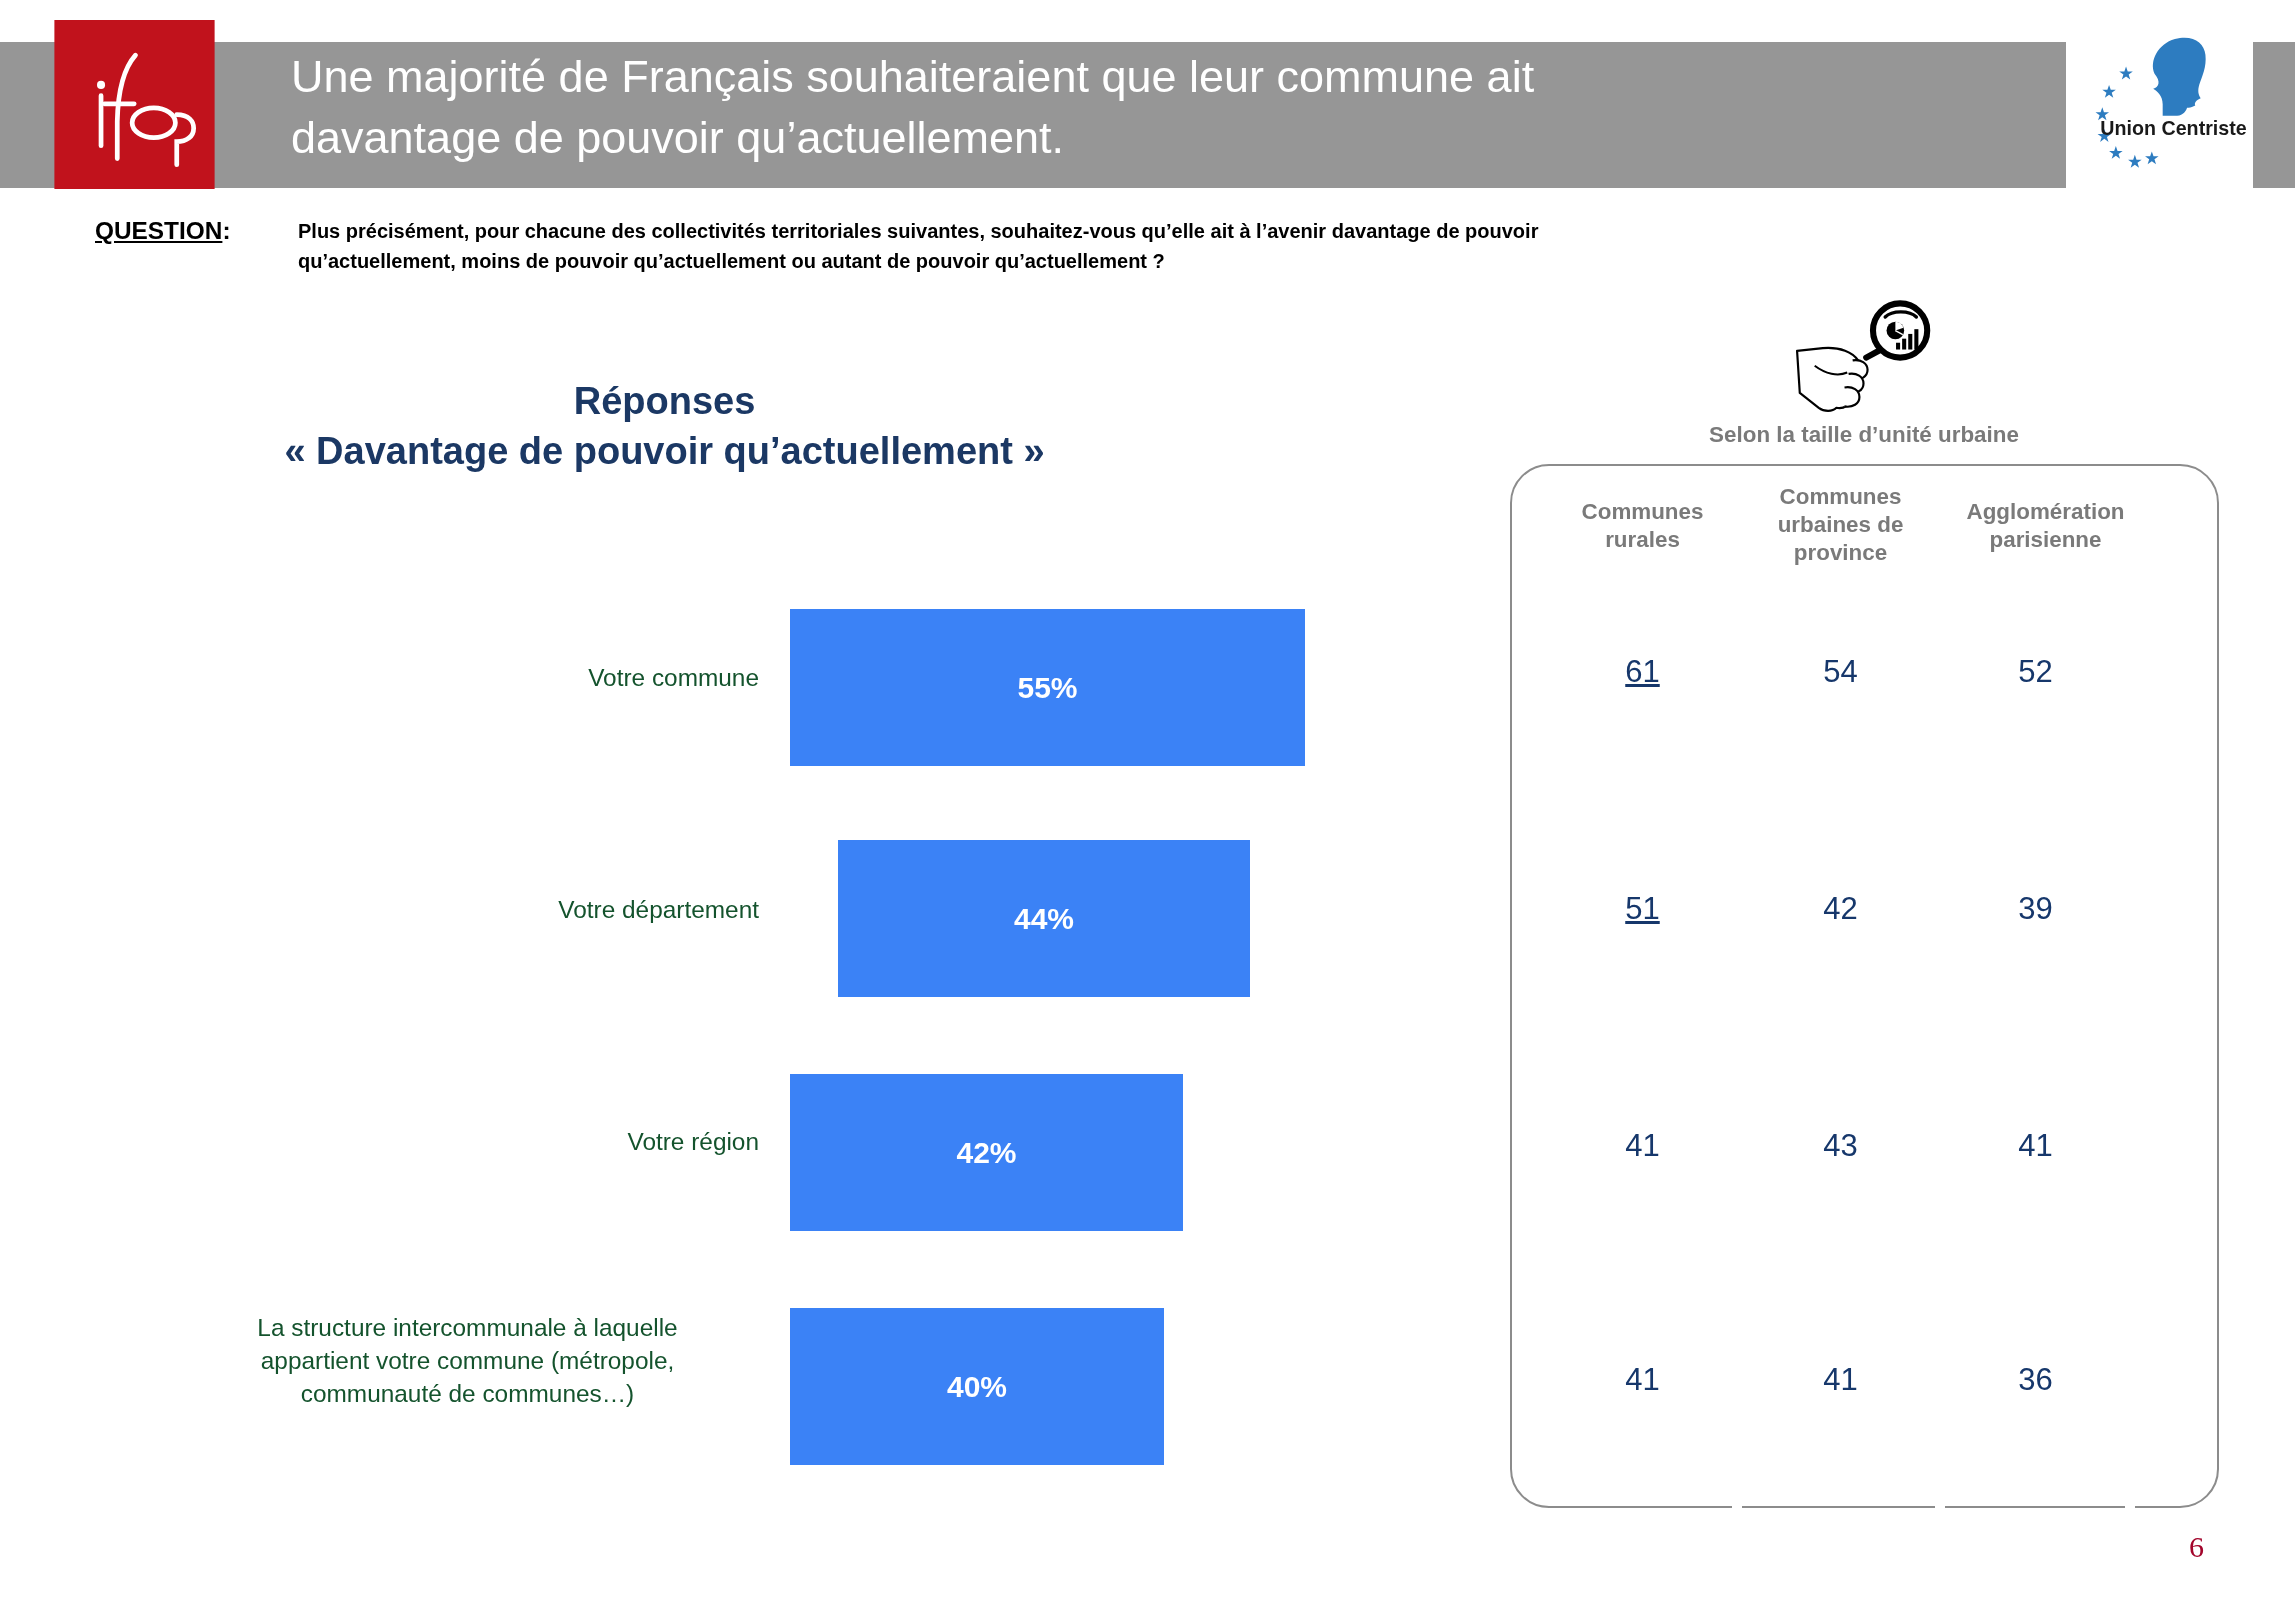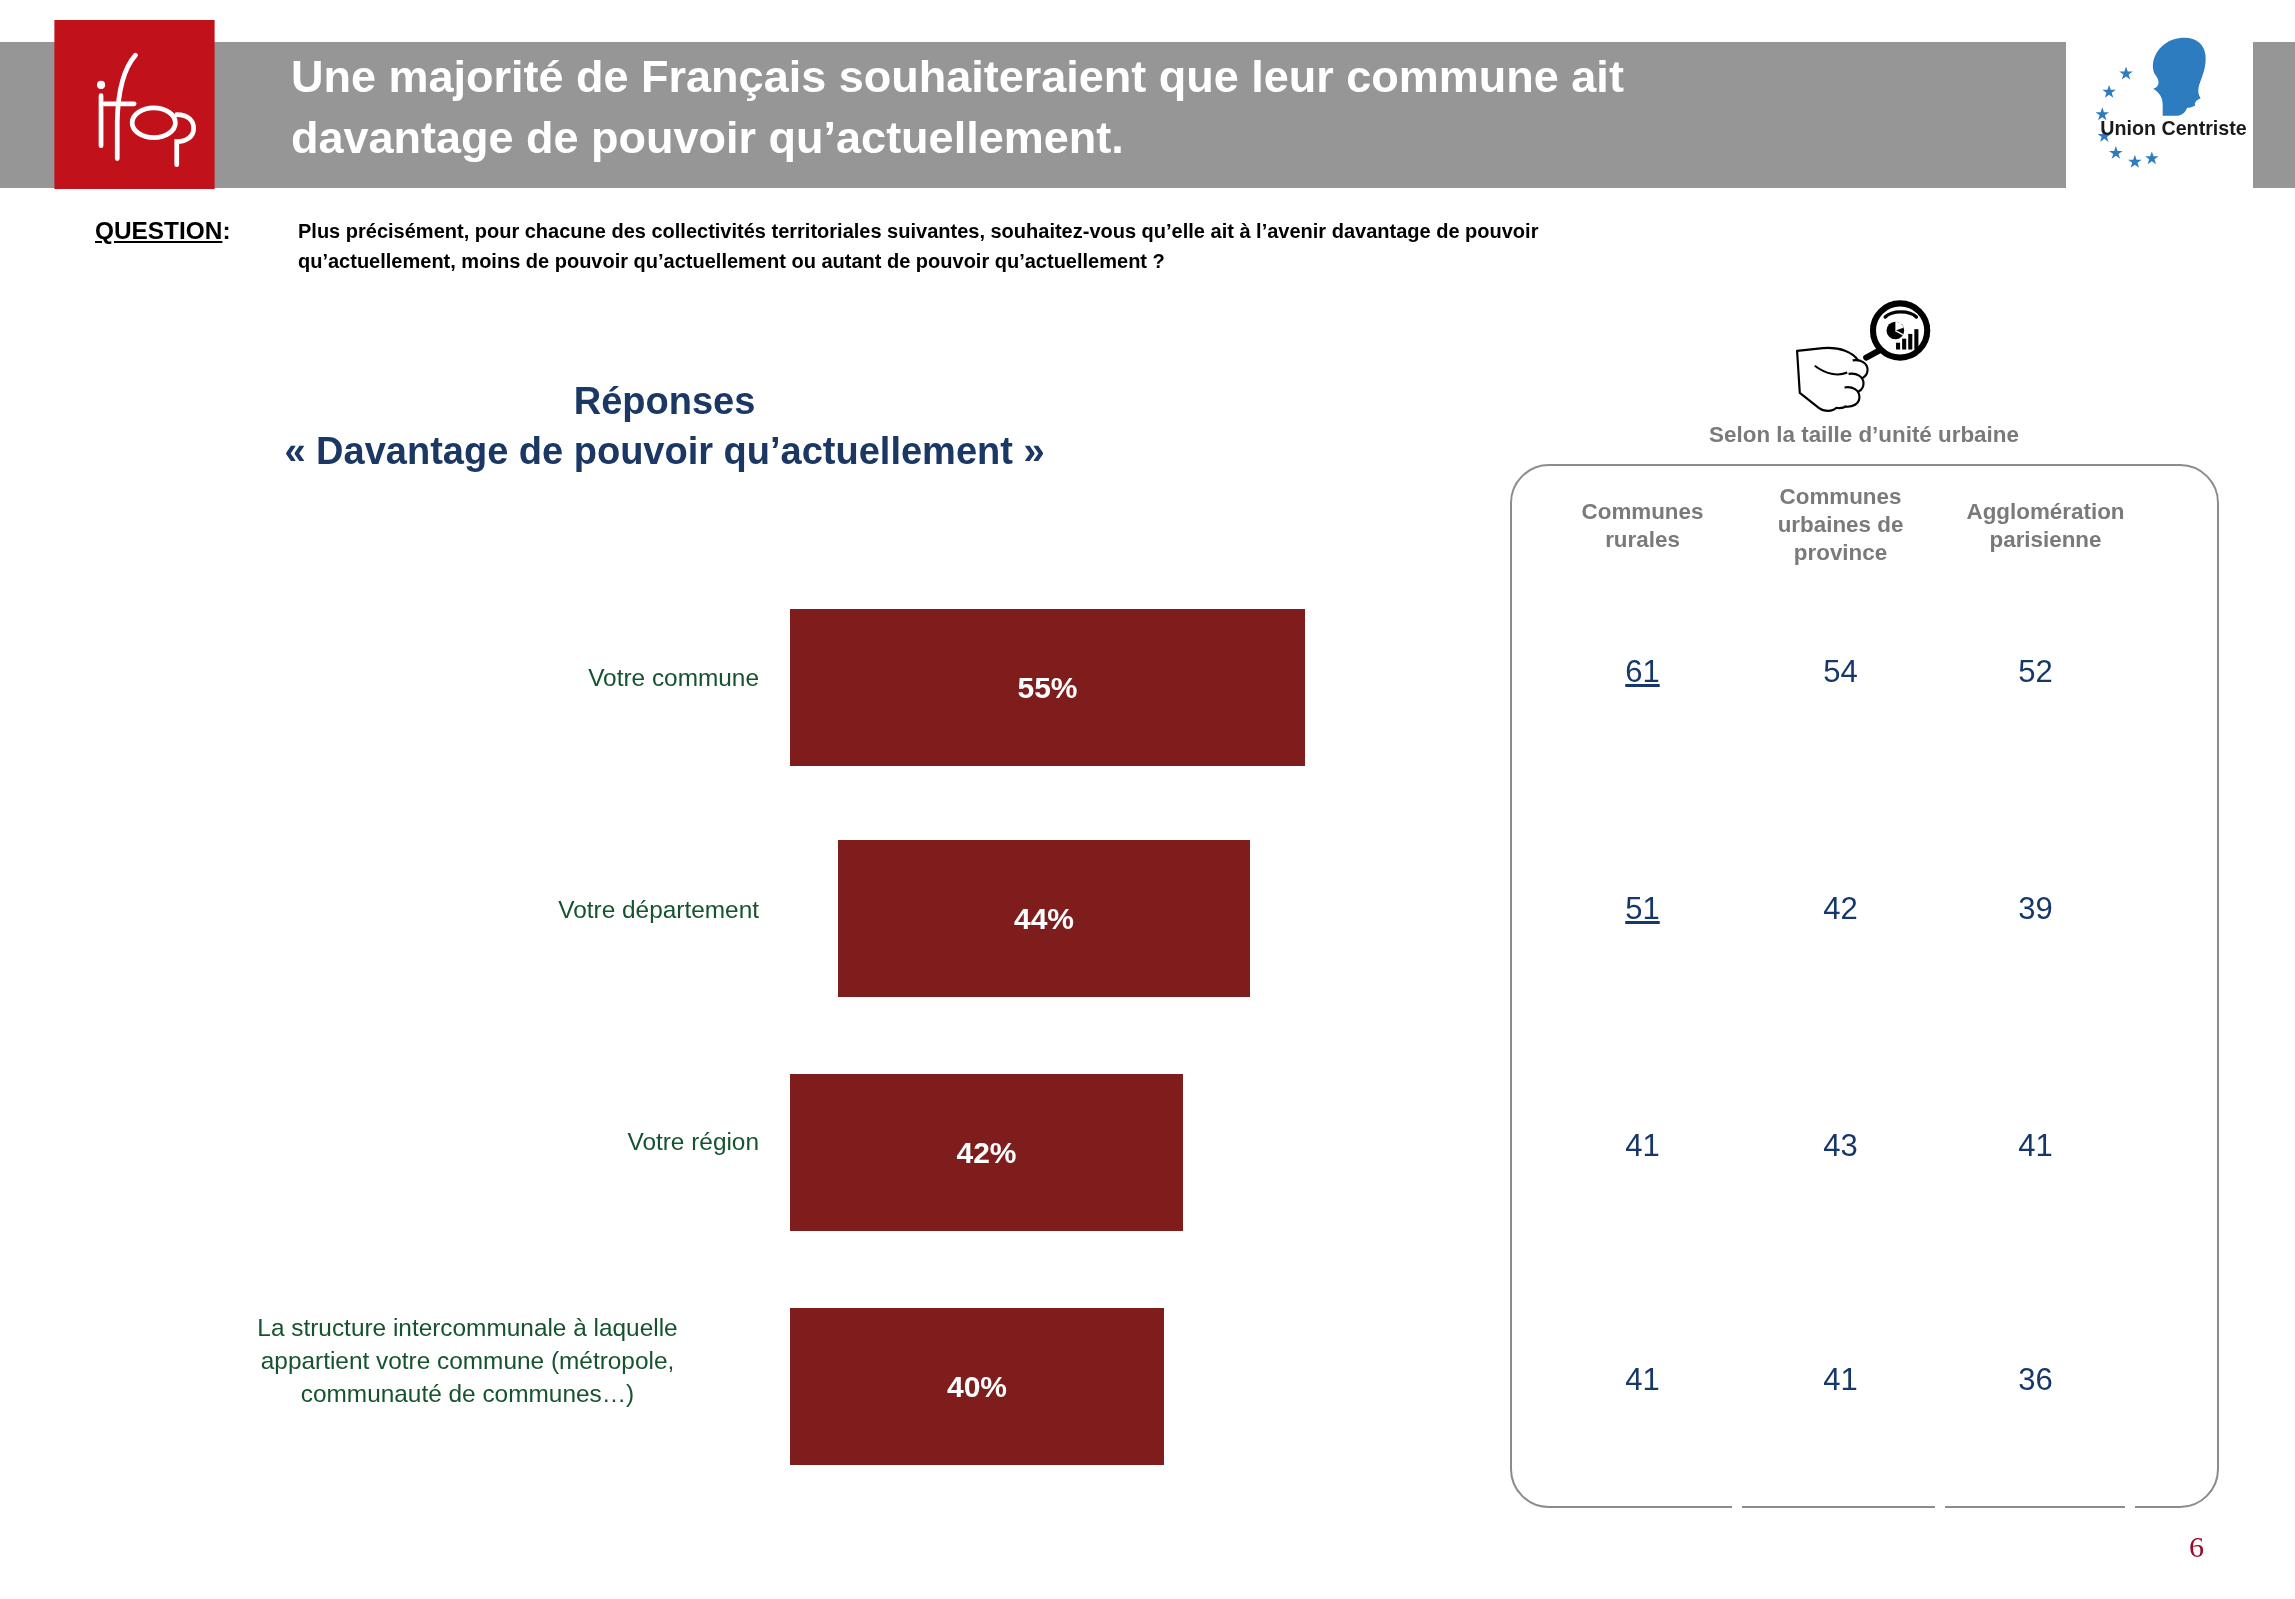--- a/index.html
+++ b/index.html
@@ -42,21 +42,21 @@
     width: 161px;
     height: 169px;
   }
   .header-title {
     position: absolute;
     left: 291px;
     top: 46px;
     width: 1694px;
     color: #ffffff;
     font-size: 45px;
-    font-weight: bold;
+    font-weight: normal;
     line-height: 1.36;
     text-align: justify;
     font-family: "Liberation Sans", sans-serif;
   }
   .header-title .l2 { text-align: left; }
 
   .uc-logo {
     position: absolute;
     left: 2073px;
     top: 13.6px;
@@ -111,21 +111,21 @@
   .bar-row { position: absolute; }
   .bar-label {
     position: absolute;
     text-align: right;
     font-size: 24.4px;
     color: #14532d;
     line-height: 1.36;
   }
   .bar {
     position: absolute;
-    background: #7f1d1d;
+    background: #3b82f6;
     display: flex;
     align-items: center;
     justify-content: center;
     text-align: center;
   }
   .bar-value {
     color: #ffffff;
     font-size: 30px;
     font-weight: bold;
   }

